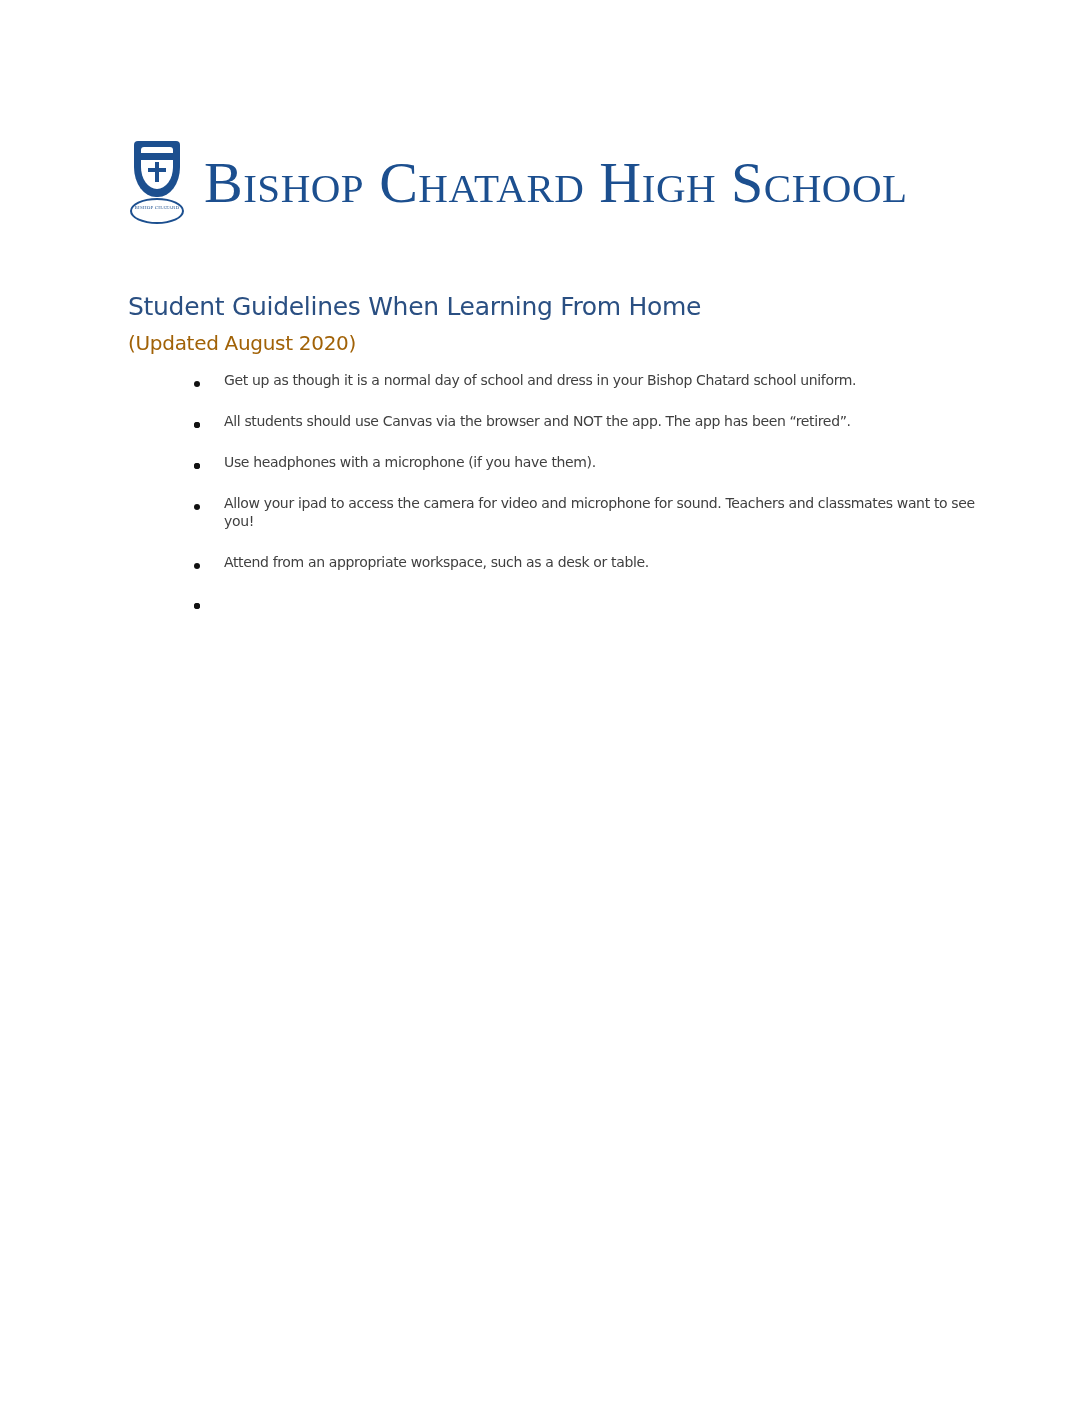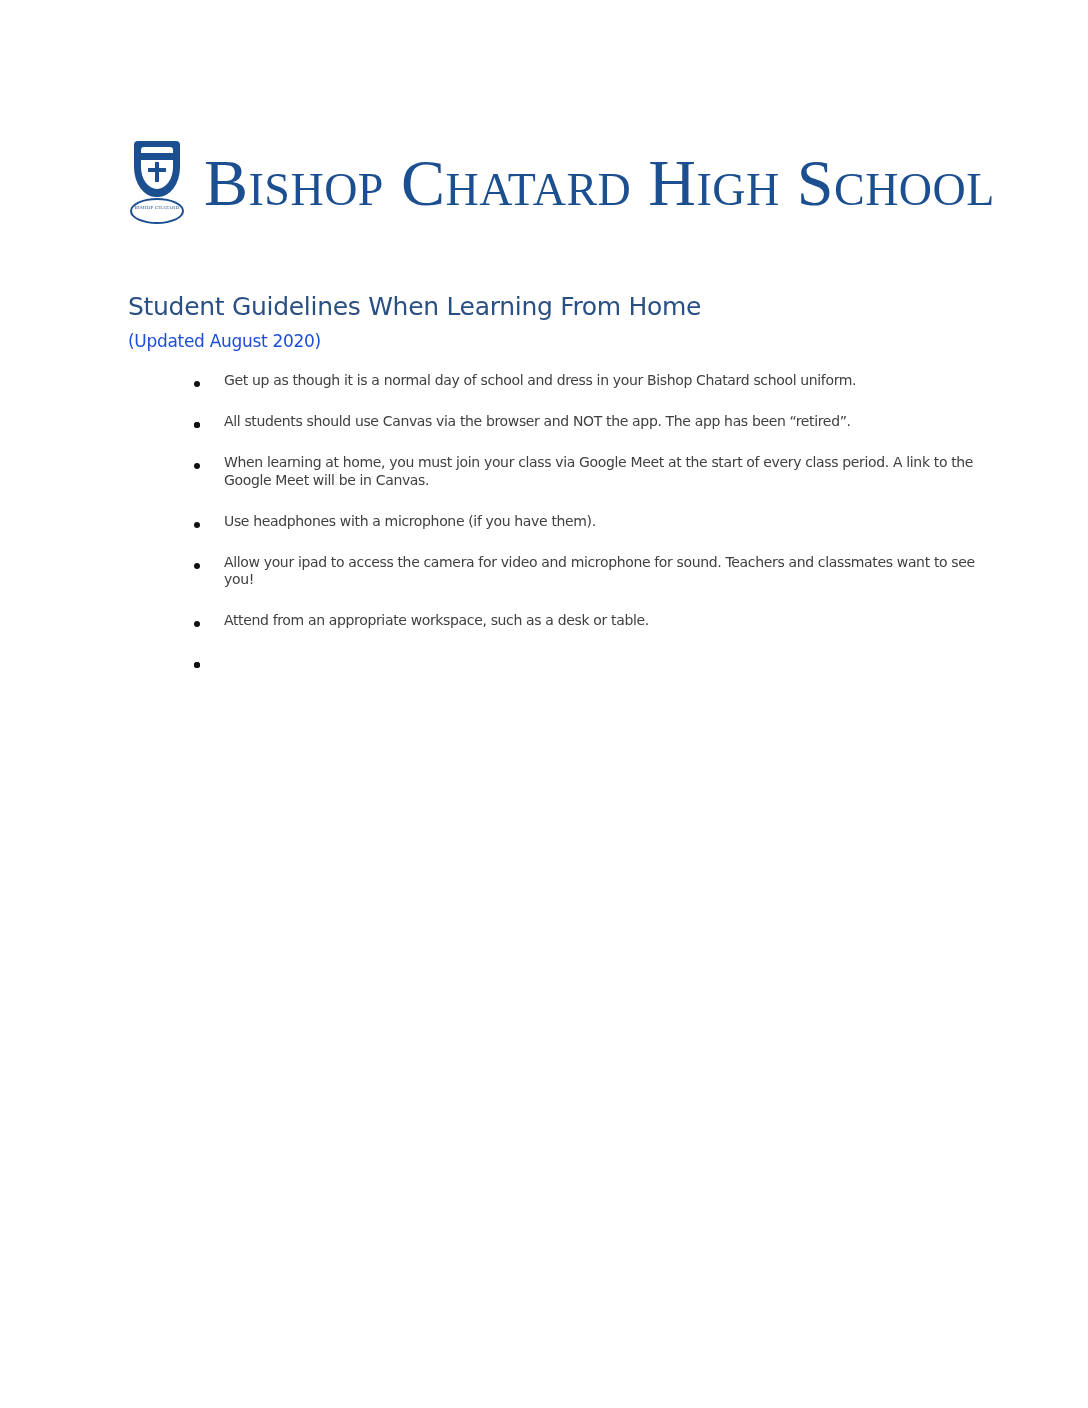--- a/index.html
+++ b/index.html
@@ -99,21 +99,21 @@
     width: 54px;
     text-align: center;
     font-size: 5px;
     letter-spacing: 0.2px;
     color: #1c4f8f;
     font-family: "Liberation Serif", serif;
   }
 
   .school-name {
     font-family: "Liberation Serif", serif;
-    font-size: 66px;
+    font-size: 58px;
     line-height: 1;
     color: #1c4f8f;
     letter-spacing: 0.5px;
     white-space: nowrap;
     font-variant: small-caps;
     font-weight: 400;
   }
 
   
   .title {
@@ -123,22 +123,22 @@
     font-family: "DejaVu Sans", sans-serif;
     font-size: 25px;
     color: #2a4f82;
     letter-spacing: -0.3px;
   }
   .subtitle {
     position: absolute;
     top: 331px;
     left: 128px;
     font-family: "DejaVu Sans", sans-serif;
-    font-size: 17px;
-    color: #1d4ed8;
+    font-size: 20px;
+    color: #a16207;
     letter-spacing: -0.3px;
   }
 
   
   .guidelines {
     position: absolute;
     top: 372px;
     left: 186px;
     width: 790px;
     margin: 0;
@@ -199,21 +199,20 @@
     </li>
     <li class="guideline">
       <span class="bullet"></span>
     </li>
     <li class="guideline">
       <span class="bullet"></span>
       <span>All students should use Canvas via the browser and NOT the app. The app has been “retired”.</span>
     </li>
     <li class="guideline">
       <span class="bullet"></span>
-      <span>When learning at home, you must join your class via Google Meet at the start of every class period. A link to the Google Meet will be in Canvas.</span>
     </li>
     <li class="guideline">
       <span class="bullet"></span>
       <span>Use headphones with a microphone (if you have them).</span>
     </li>
     <li class="guideline">
       <span class="bullet"></span>
       <span>Allow your ipad to access the camera for video and microphone for sound. Teachers and classmates want to see you!</span>
     </li>
     <li class="guideline">

